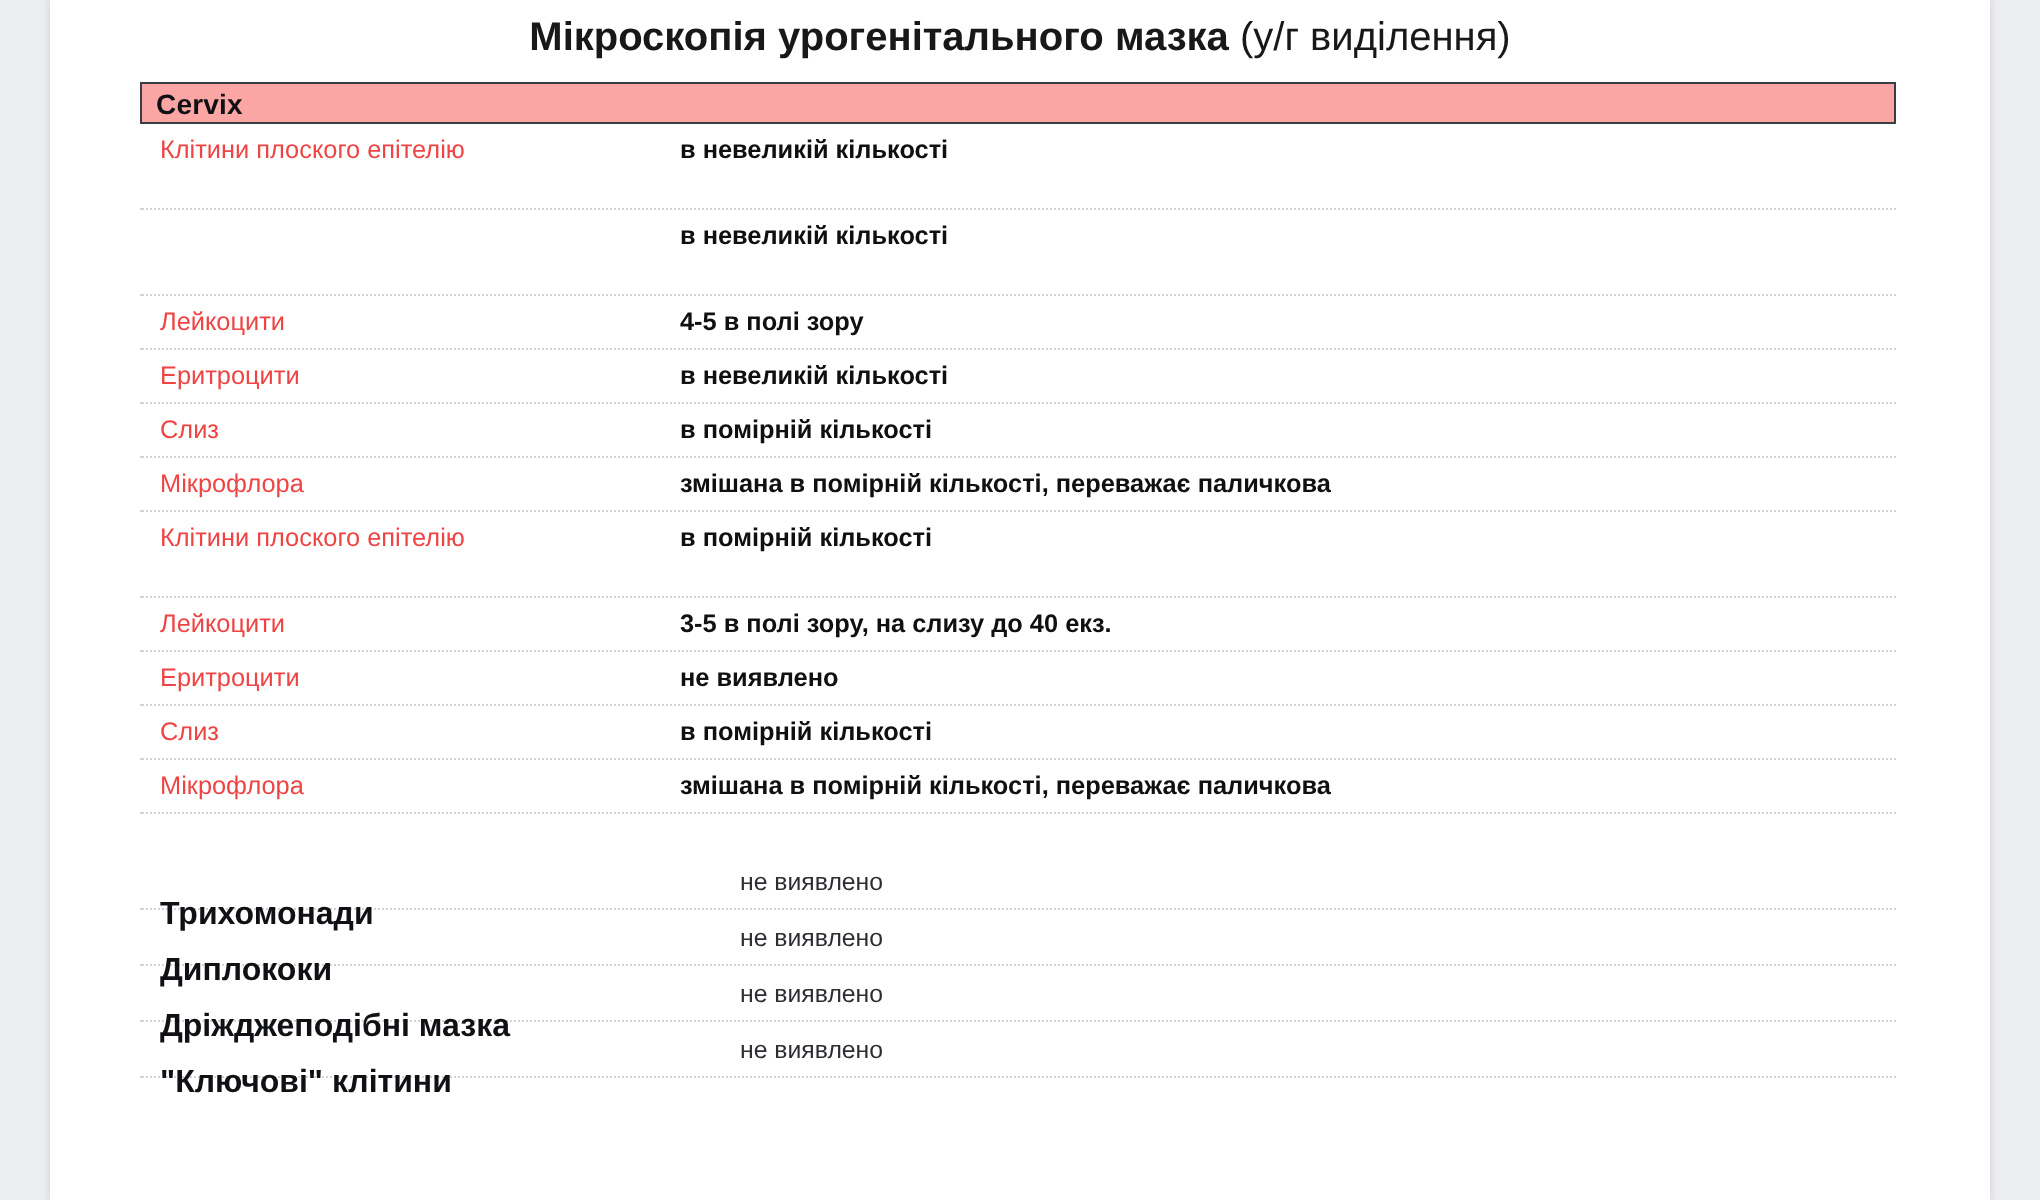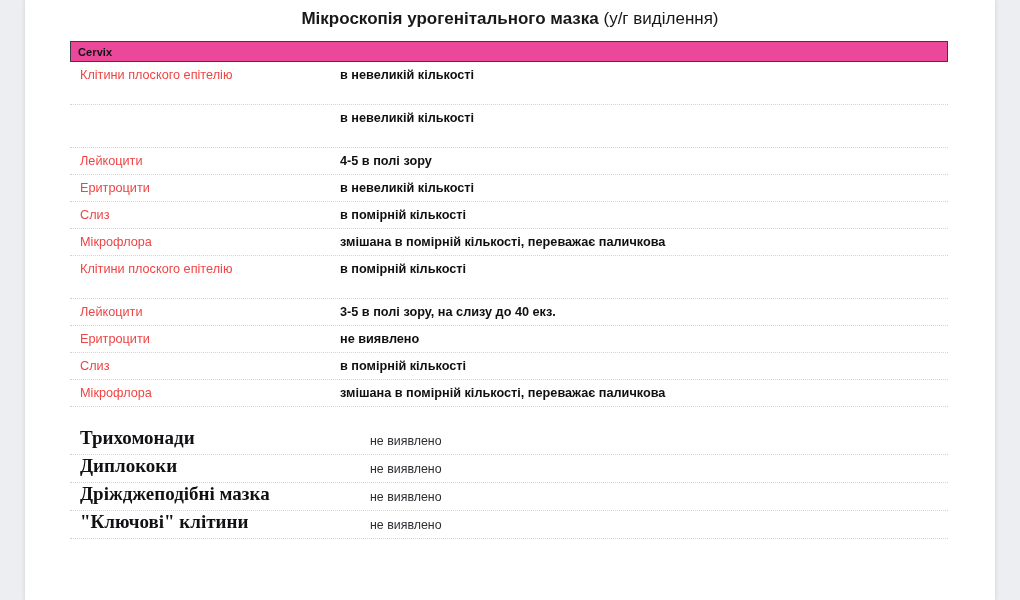--- a/index.html
+++ b/index.html
@@ -29,21 +29,21 @@
     overflow: hidden;
   }
 
   
   #doc-title {
     position: absolute;
     left: 0;
     top: 9px;
     width: 970px;
     text-align: center;
-    font-size: 17px;
+    font-size: 20px;
     line-height: 20px;
     color: #17181a;
     white-space: nowrap;
   }
   #doc-title .t-main {
     font-weight: bold;
   }
   #doc-title .t-sub {
     font-weight: normal;
   }
@@ -53,26 +53,26 @@
     position: absolute;
     left: 45px;
     top: 41px;
     width: 878px;
   }
 
   
   .section-header {
     box-sizing: border-box;
     height: 21px;
-    background: #ec4899;
+    background: #fca5a5;
     border: 1.6px solid #3a3d42;
     padding: 0 0 0 7px;
     display: flex;
     align-items: center;
-    font-size: 11px;
+    font-size: 14px;
     font-weight: bold;
     color: #101114;
     letter-spacing: 0.1px;
   }
 
   
   .row {
     position: relative;
     box-sizing: border-box;
     border-bottom: 1px dotted #cfd2d8;
@@ -103,26 +103,25 @@
 
   
   #extra-block {
     margin-top: 20px;
   }
   #extra-block .row {
     min-height: 28px;
     padding-top: 6px;
   }
   #extra-block .row .label {
-    top: 2px;
+    top: 22px;
     width: 300px;
-    font-size: 19px;
+    font-size: 16px;
     font-weight: bold;
     color: #101114;
-    font-family: Liberation Serif, serif;
   }
   #extra-block .row .value {
     font-size: 12.4px;
     font-weight: normal;
     color: #2c2e33;
     padding-left: 300px;
     padding-right: 360px;
   }
 </style>
 </head>

